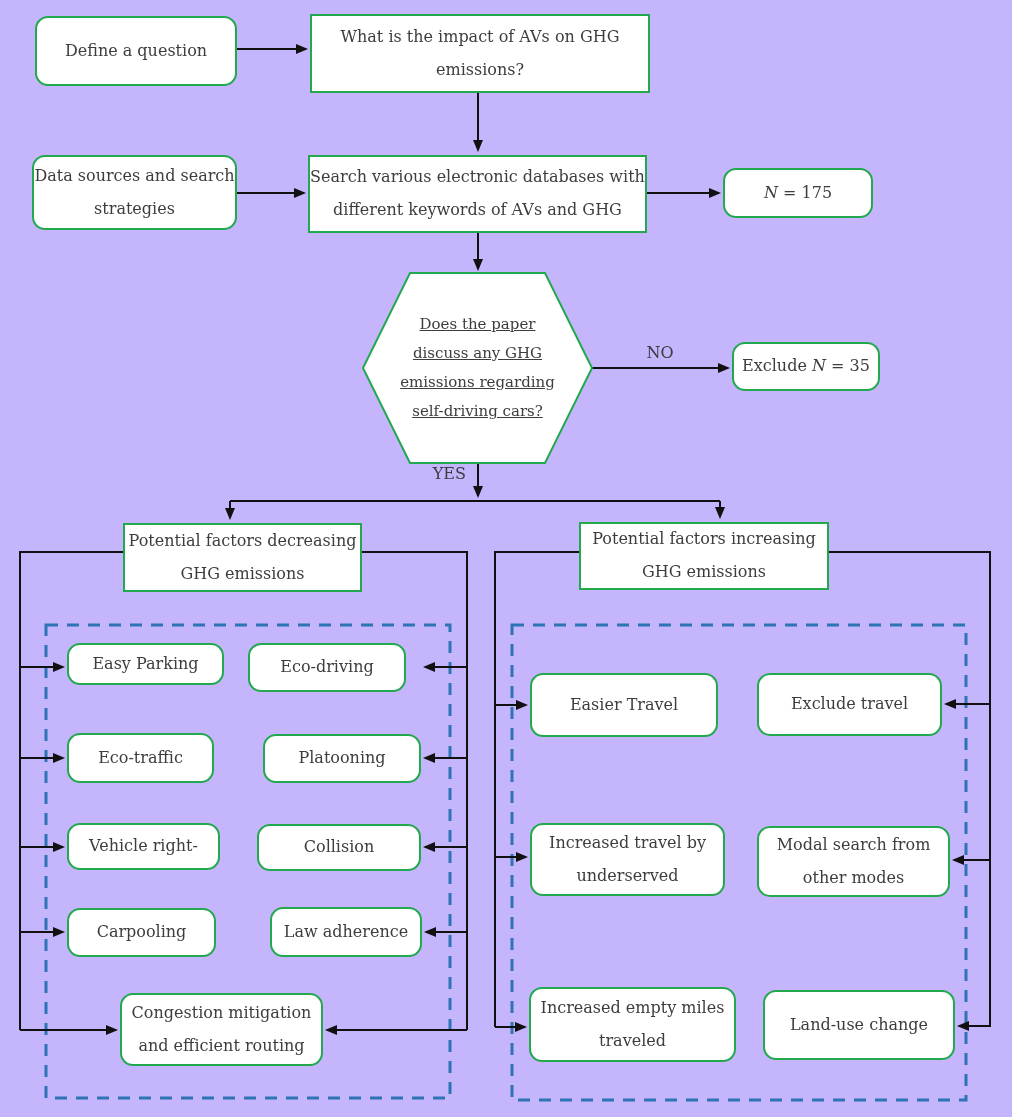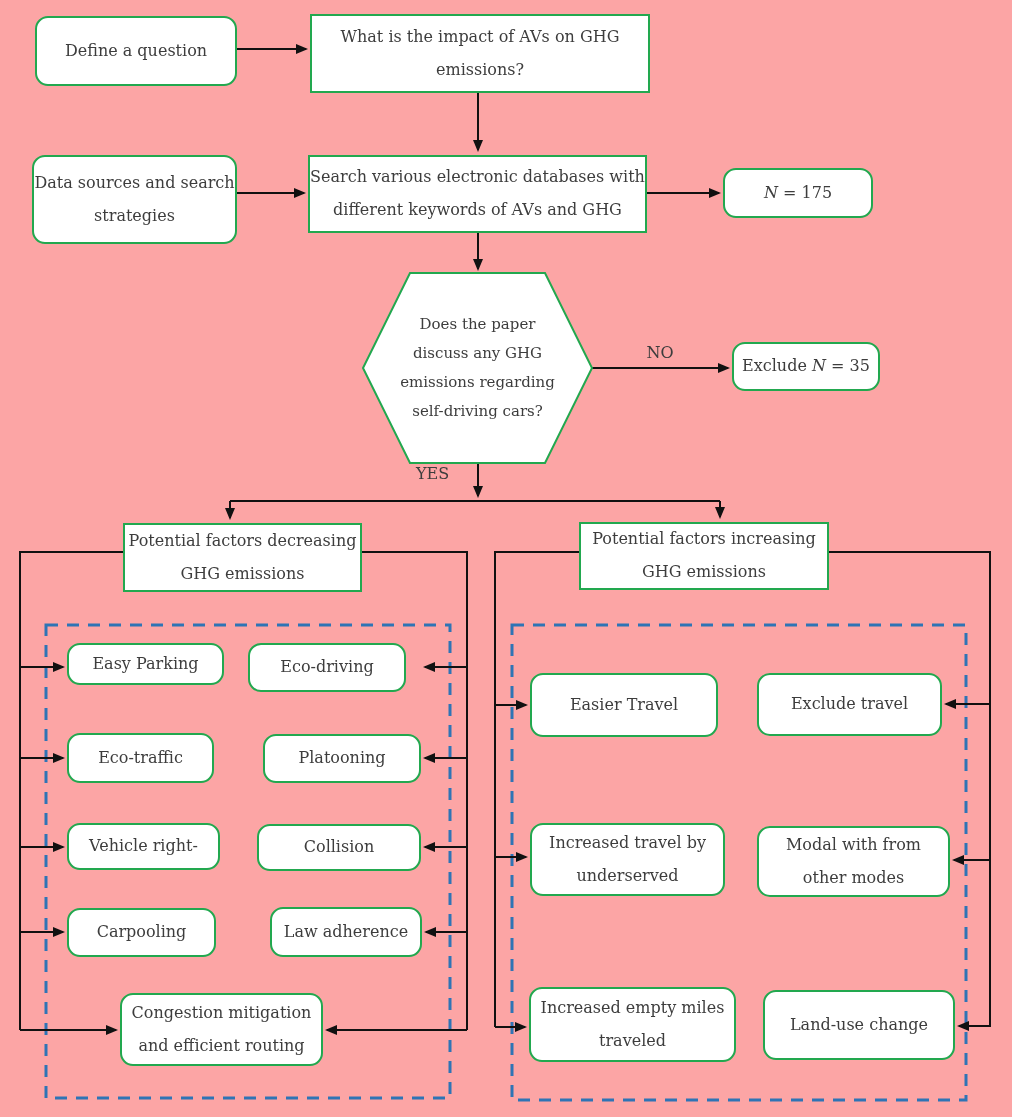--- a/index.html
+++ b/index.html
@@ -1,31 +1,31 @@
 <!DOCTYPE html>
 <html><head>
 <meta charset="utf-8">
 <title>Flowchart</title>
 <style>
   html,body{margin:0;padding:0;background:#ffffff;}
   .canvas{
-    position:relative;width:1012px;height:1117px;background:#fca5a5;
+    position:relative;width:1012px;height:1117px;background:#c4b5fd;
     font-family:"DejaVu Serif","Liberation Serif",serif;color:#3d3d3d;overflow:hidden;
   }
   svg.layer{position:absolute;left:0;top:0;width:1012px;height:1117px;z-index:1;}
   .gbox{
     position:absolute;z-index:2;background:#fff;border:2px solid #22a84f;
     display:flex;flex-direction:column;align-items:center;justify-content:center;
     text-align:center;font-size:16px;box-sizing:border-box;
   }
   .round{border-radius:13px;}
   .ln{line-height:2.05;white-space:nowrap;}
   .hextext{
     position:absolute;z-index:2;display:flex;flex-direction:column;align-items:center;
-    justify-content:center;text-align:center;font-size:15px;
+    justify-content:center;text-align:center;font-size:15px;text-decoration:underline;
   }
   .hextext .ln{line-height:1.95;}
   .lbl{position:absolute;z-index:2;font-size:16px;line-height:20px;}
   .ital{font-style:italic;}
 </style>
 </head>
 <body>
 
 <div class="canvas">
 
@@ -86,21 +86,21 @@
 
   <div class="gbox round" style="left:35px;top:16px;width:202px;height:70px">
     <div class="ln">Define a question</div>
   </div>
 
   <div class="gbox" style="left:310px;top:14px;width:340px;height:79px">
     <div class="ln">What is the impact of AVs on GHG</div>
     <div class="ln">emissions?</div>
   </div>
 
-  <div class="gbox round" style="left:32px;top:155px;width:205px;height:89px">
+  <div class="gbox round" style="left:32px;top:155px;width:205px;height:75px">
     <div class="ln">Data sources and search</div>
     <div class="ln">strategies</div>
   </div>
 
   <div class="gbox" style="left:308px;top:155px;width:339px;height:78px">
     <div class="ln">Search various electronic databases with</div>
     <div class="ln">different keywords of AVs and GHG</div>
   </div>
 
   <div class="gbox round" style="left:723px;top:168px;width:150px;height:50px">
@@ -108,21 +108,21 @@
   </div>
 
   <div class="hextext" style="left:363px;top:273px;width:229px;height:190px">
     <div class="ln">Does the paper</div>
     <div class="ln">discuss any GHG</div>
     <div class="ln">emissions regarding</div>
     <div class="ln">self-driving cars?</div>
   </div>
 
   <div class="lbl" style="left:635px;top:343px;width:50px;text-align:center">NO</div>
-  <div class="lbl" style="left:416px;top:464px;width:50px;text-align:left">YES</div>
+  <div class="lbl" style="left:416px;top:464px;width:50px;text-align:right">YES</div>
 
   <div class="gbox round" style="left:732px;top:342px;width:148px;height:49px">
     <div class="ln"><span>Exclude </span><span class="ital">N</span><span> = 35</span></div>
   </div>
 
   <div class="gbox" style="left:123px;top:523px;width:239px;height:69px">
     <div class="ln">Potential factors decreasing</div>
     <div class="ln">GHG emissions</div>
   </div>
   <div class="gbox" style="left:579px;top:522px;width:250px;height:68px">
@@ -163,21 +163,21 @@
     <div class="ln">Easier Travel</div>
   </div>
   <div class="gbox round" style="left:757px;top:673px;width:185px;height:63px">
     <div class="ln">Exclude travel</div>
   </div>
   <div class="gbox round" style="left:530px;top:823px;width:195px;height:73px">
     <div class="ln">Increased travel by</div>
     <div class="ln">underserved</div>
   </div>
   <div class="gbox round" style="left:757px;top:826px;width:193px;height:71px">
-    <div class="ln">Modal with from</div>
+    <div class="ln">Modal search from</div>
     <div class="ln">other modes</div>
   </div>
   <div class="gbox round" style="left:529px;top:987px;width:207px;height:75px">
     <div class="ln">Increased empty miles</div>
     <div class="ln">traveled</div>
   </div>
   <div class="gbox round" style="left:763px;top:990px;width:192px;height:70px">
     <div class="ln">Land-use change</div>
   </div>
 

